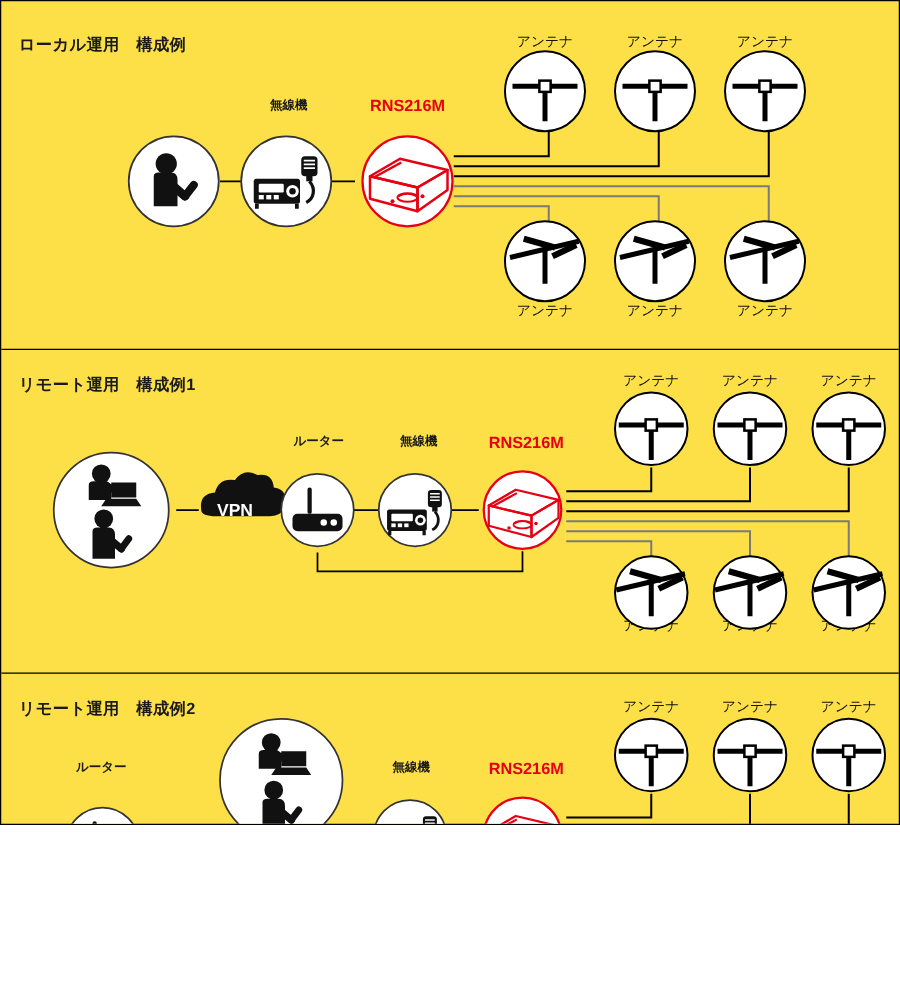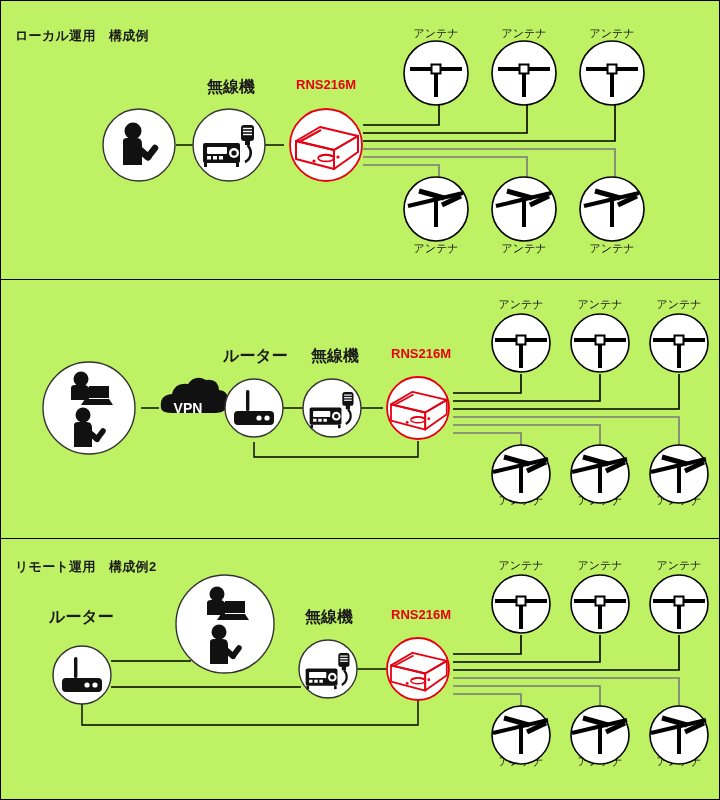--- a/index.html
+++ b/index.html
@@ -7,22 +7,22 @@
     margin: 0;
     padding: 0;
     background: #ffffff;
   }
   body {
     font-family: "Liberation Sans", "DejaVu Sans", sans-serif;
   }
   #page {
     position: relative;
     width: 720px;
-    height: 800px;
-    background: #bef264;
+    height: 660px;
+    background: #fde047;
     box-sizing: border-box;
     border: 1px solid #000000;
     overflow: hidden;
   }
   .section {
     position: absolute;
     left: 0;
     width: 720px;
   }
   .divider {
@@ -35,21 +35,21 @@
   .sec-title {
     position: absolute;
     font-size: 13px;
     font-weight: bold;
     color: #1a1a1a;
     white-space: pre;
     letter-spacing: 0.3px;
   }
   .node-label {
     position: absolute;
-    font-size: 16px;
+    font-size: 10px;
     font-weight: bold;
     color: #1a1a1a;
     white-space: nowrap;
     text-align: center;
   }
   .node-label.red {
     color: #e60012;
     font-size: 13px;
   }
   .ant-label {
@@ -172,20 +172,21 @@
       <use href="#icon-transceiver" x="228" y="146"></use>
 
       <circle cx="325" cy="144" r="36" fill="#fff" stroke="#e60012" stroke-width="1.8"></circle>
       <use href="#icon-rns216m" x="325" y="144"></use>
     </svg>
   </div>
 
   <div class="divider" style="top:278px;"></div>
 
   <div class="section" style="top:279px;height:258px;">
+    <div class="sec-title" style="left:14px;top:19px;">リモート運用　構成例1</div>
 
     <div class="node-label" style="left:222px;top:66px;width:64px;">ルーター</div>
     <div class="node-label" style="left:302px;top:66px;width:64px;">無線機</div>
     <div class="node-label red" style="left:377px;top:66px;width:86px;">RNS216M</div>
 
     <div class="ant-label" style="left:487px;top:17px;width:66px;">アンテナ</div>
     <div class="ant-label" style="left:566px;top:17px;width:66px;">アンテナ</div>
     <div class="ant-label" style="left:645px;top:17px;width:66px;">アンテナ</div>
 
     <div class="ant-label" style="left:487px;top:213px;width:66px;">アンテナ</div>

